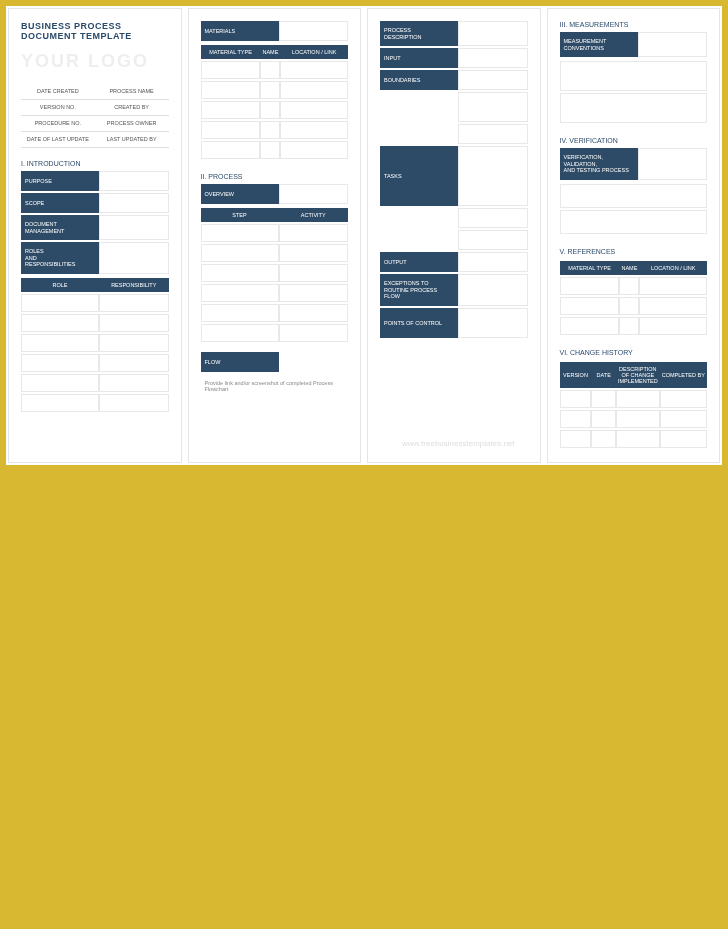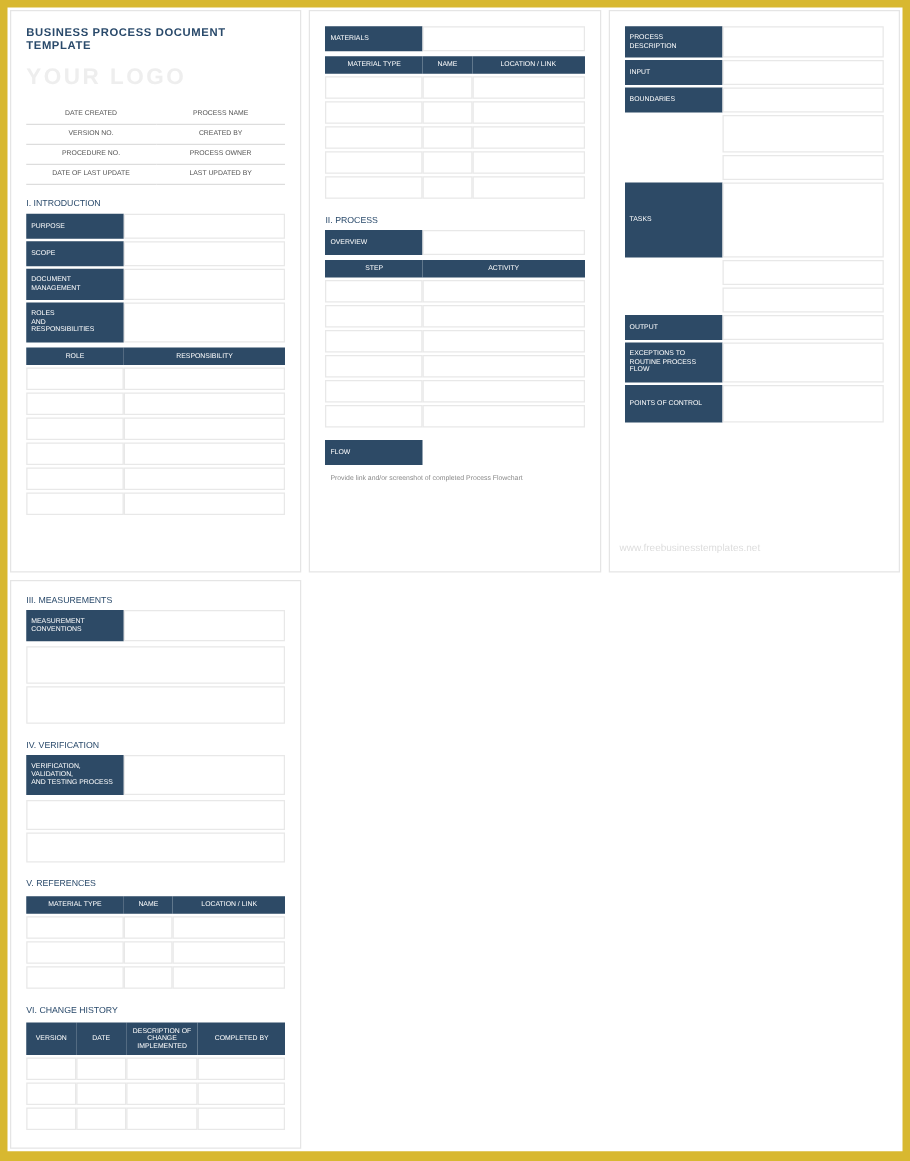--- a/index.html
+++ b/index.html
@@ -1,31 +1,31 @@
 <!DOCTYPE html>
 <html><head>
 <meta charset="utf-8">
 <style>
 *{box-sizing:border-box;margin:0;padding:0}
 body{background:#d8b830;padding:6px;font-family:Arial,Helvetica,sans-serif;font-size:7px;color:#333;width:728px}
-.wrap{background:#fff;padding:2px;display:grid;grid-template-columns:1fr 1fr 1fr;gap:6px}
+.wrap{background:#fff;padding:2px;display:grid;grid-template-columns:1fr 1fr 1fr 1fr;gap:6px}
 .page{background:#fff;border:1px solid #e5e5e5;padding:12px;min-height:450px;position:relative}
 .title{color:#2a4a6b;font-size:9px;font-weight:bold;letter-spacing:.5px;margin-bottom:10px}
 .logo{color:#eee;font-size:18px;font-weight:bold;letter-spacing:2px;margin-bottom:12px}
 .meta{display:grid;grid-template-columns:1fr 1fr;gap:0}
 .meta-cell{border-bottom:1px solid #ddd;padding:4px 2px;font-size:5.5px;color:#555;text-align:center;min-height:16px}
 .sec-h{color:#2a4a6b;font-size:7px;font-weight:normal;margin:12px 0 4px 0}
 .darkbox{background:#2d4a66;color:#fff;font-size:5.5px;padding:6px 4px;width:78px;display:flex;align-items:center;line-height:1.2}
 .row2{display:flex;margin-bottom:2px}
 .row2 .cell{flex:1;border:1px solid #e8e8e8;min-height:20px}
 .tbl{width:100%;border-collapse:separate;border-spacing:0 2px}
 .tbl th{background:#2d4a66;color:#fff;font-size:5.5px;font-weight:normal;padding:4px 2px}
 .tbl td{border:1px solid #e8e8e8;height:18px;padding:2px}
 .note{font-size:5.5px;color:#888;margin-top:8px;padding-left:4px}
-.footer{position:absolute;bottom:14px;left:8px;color:#ddd;font-size:8px}
+.footer{position:absolute;bottom:14px;left:34px;color:#ddd;font-size:8px}
 </style>
 </head>
 <body>
 
 <div class="wrap">
 
 <div class="page">
   <div class="title">BUSINESS PROCESS DOCUMENT TEMPLATE</div>
   <div class="logo">YOUR LOGO</div>
   <div class="meta">

